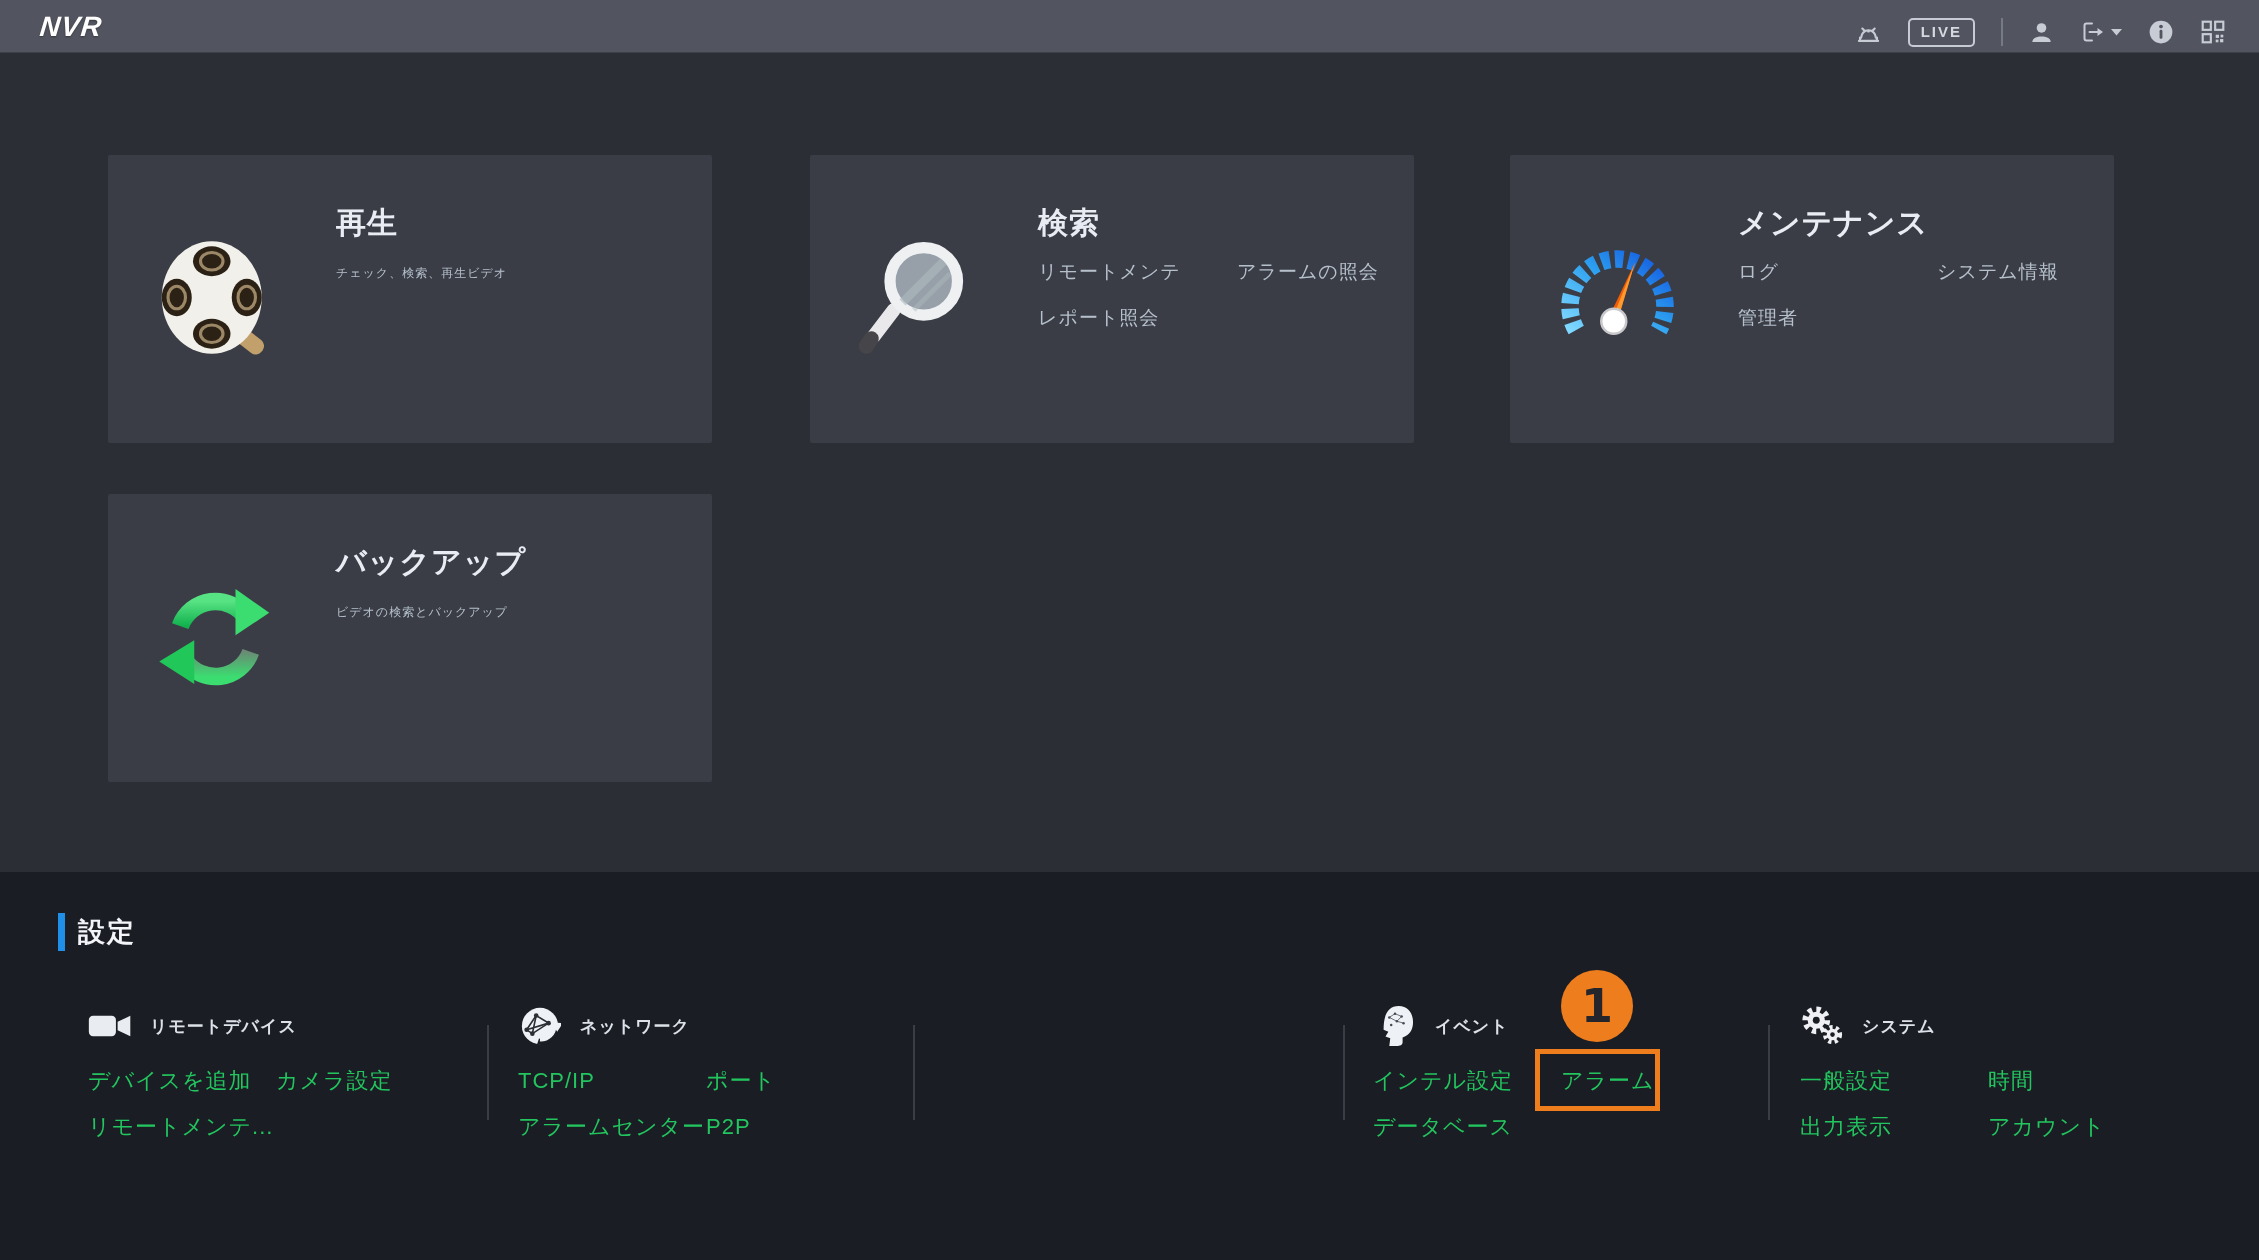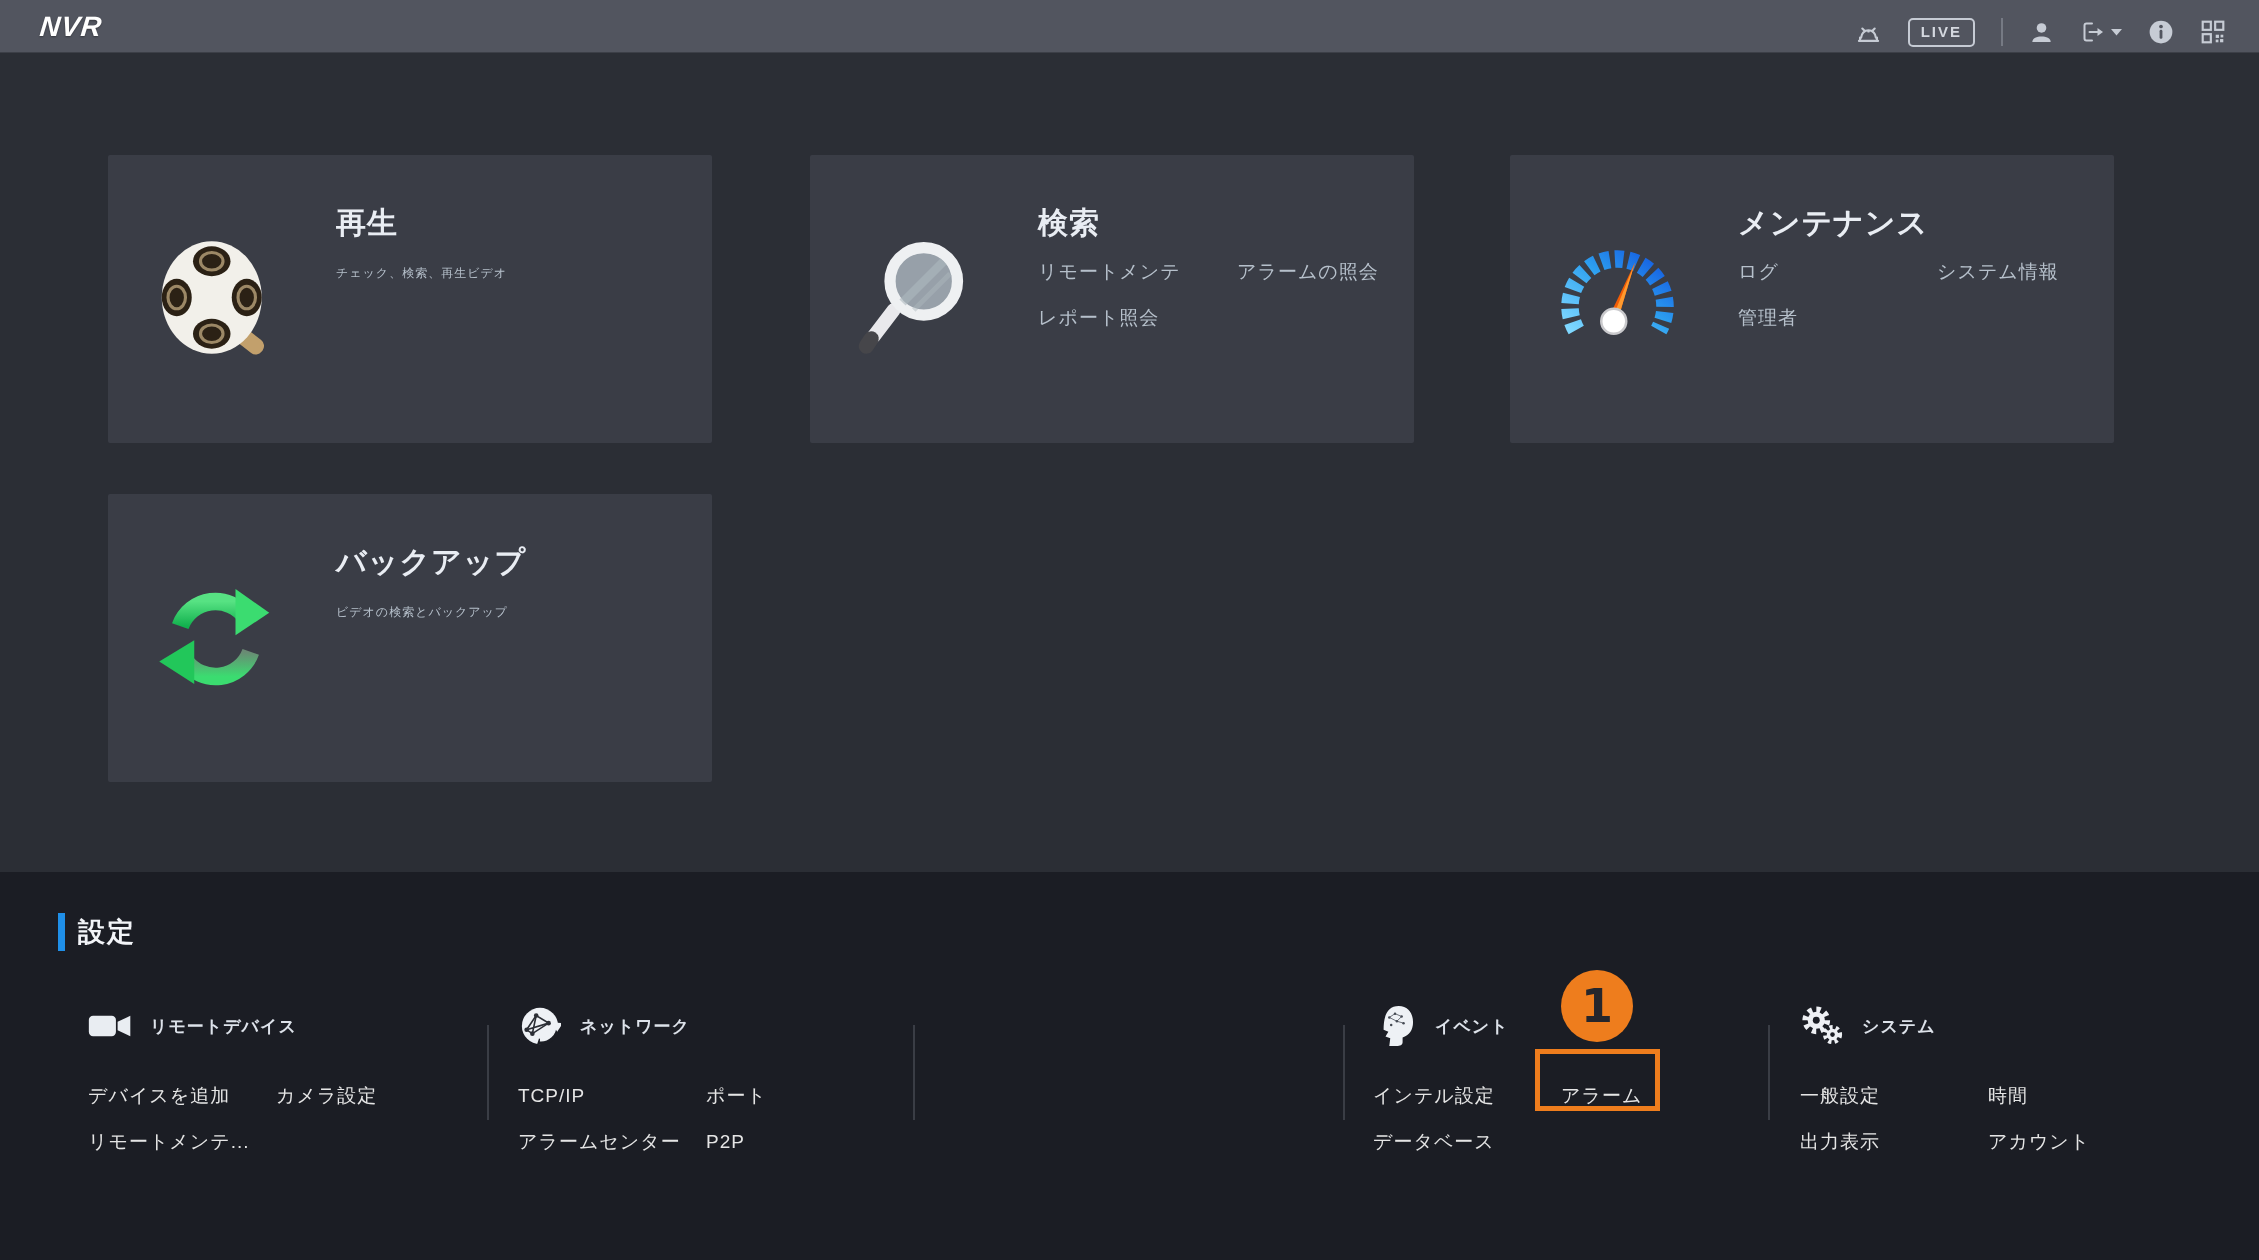--- a/index.html
+++ b/index.html
@@ -64,22 +64,22 @@
     background:#1b1d24;
   }
   .settings-head { position:absolute; left:58px; top:41px; display:flex; align-items:center; }
   .settings-bar { width:7px; height:38px; background:#1f8fe8; margin-right:13px; }
   .settings-title { font-size:27px; font-weight:bold; color:#f2f4f8; letter-spacing:2px; }
   .set-col { position:absolute; top:131px; }
   .col-head { display:flex; align-items:center; gap:18px; height:46px; }
   .col-head-icon { width:44px; height:44px; display:flex; align-items:center; justify-content:center; }
   .col-title { font-size:17px; font-weight:bold; color:#dde2ea; letter-spacing:1px; white-space:nowrap; }
   .col-links {
-    margin-top:32px; display:grid; grid-template-columns:188px auto;
-    grid-auto-rows:29px; row-gap:17px; font-size:19px; color:#e5e5e5;
+    margin-top:17px; display:grid; grid-template-columns:188px auto;
+    grid-auto-rows:29px; row-gap:17px; font-size:22px; color:#22c55e;
   }
   .col-link { line-height:29px; letter-spacing:1px; white-space:nowrap; cursor:pointer; }
   .col-divider { position:absolute; top:153px; width:2px; height:95px; background:#3a3d45; }
 
   
   .annot-box {
     position:absolute; left:1535px; top:1049px; width:125px; height:62px;
     border:5px solid #ee7d1d;
   }
   .annot-badge {

